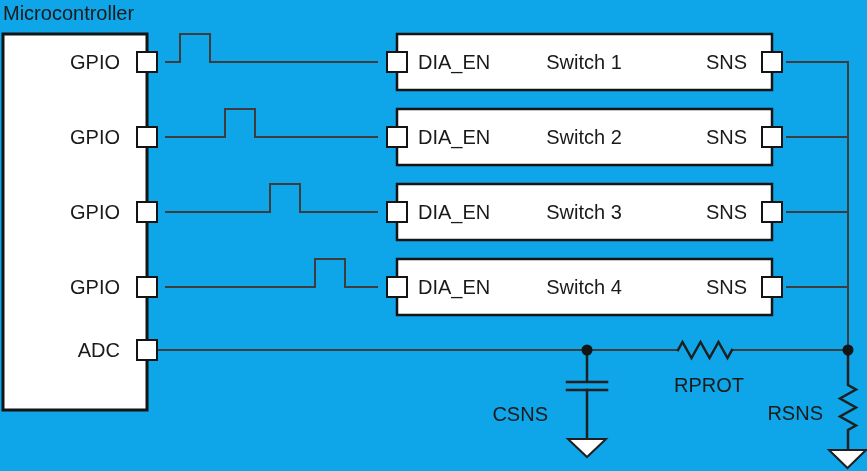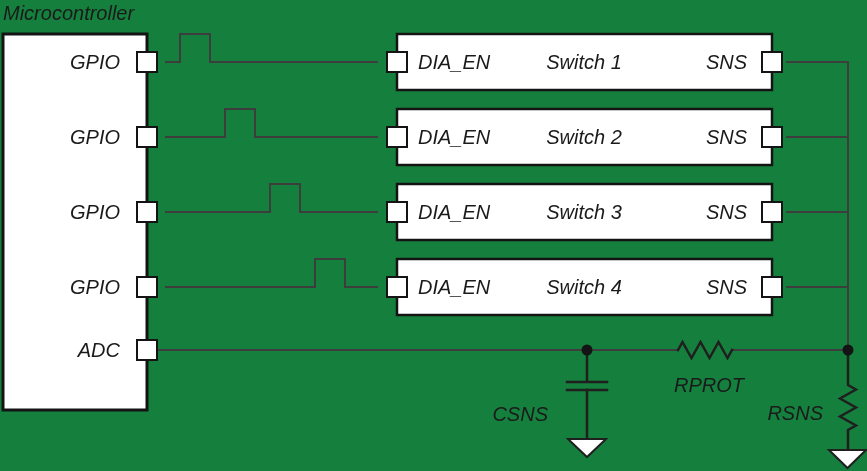--- a/index.html
+++ b/index.html
@@ -1,16 +1,16 @@
 <!DOCTYPE html>
 <html><head>
 <meta charset="utf-8">
 <style>
   html,body{margin:0;padding:0;background:#ffffff;}
-  .stage{position:relative;width:867px;height:471px;background:#15803d;overflow:hidden;font-style:italic;}
+  .stage{position:relative;width:867px;height:471px;background:#0ea5e9;overflow:hidden;}
   svg{display:block;}
   text{font-family:"Liberation Sans",sans-serif;font-size:20px;fill:#1a1a1a;}
   .wire{stroke:#3d3d3d;stroke-width:2;fill:none;stroke-linejoin:miter;stroke-linecap:square;}
   .block{stroke:#141414;stroke-width:2.5;fill:#ffffff;}
   .mcu-block{stroke-width:3;}
   .pin{stroke:#141414;stroke-width:2;fill:#ffffff;}
   .comp{stroke:#1f1f1f;stroke-width:2.5;fill:none;stroke-linejoin:miter;stroke-linecap:square;}
   .gnd{stroke:#1f1f1f;stroke-width:2;fill:#ffffff;stroke-linejoin:miter;}
   .dot{fill:#141414;stroke:none;}
 </style>

